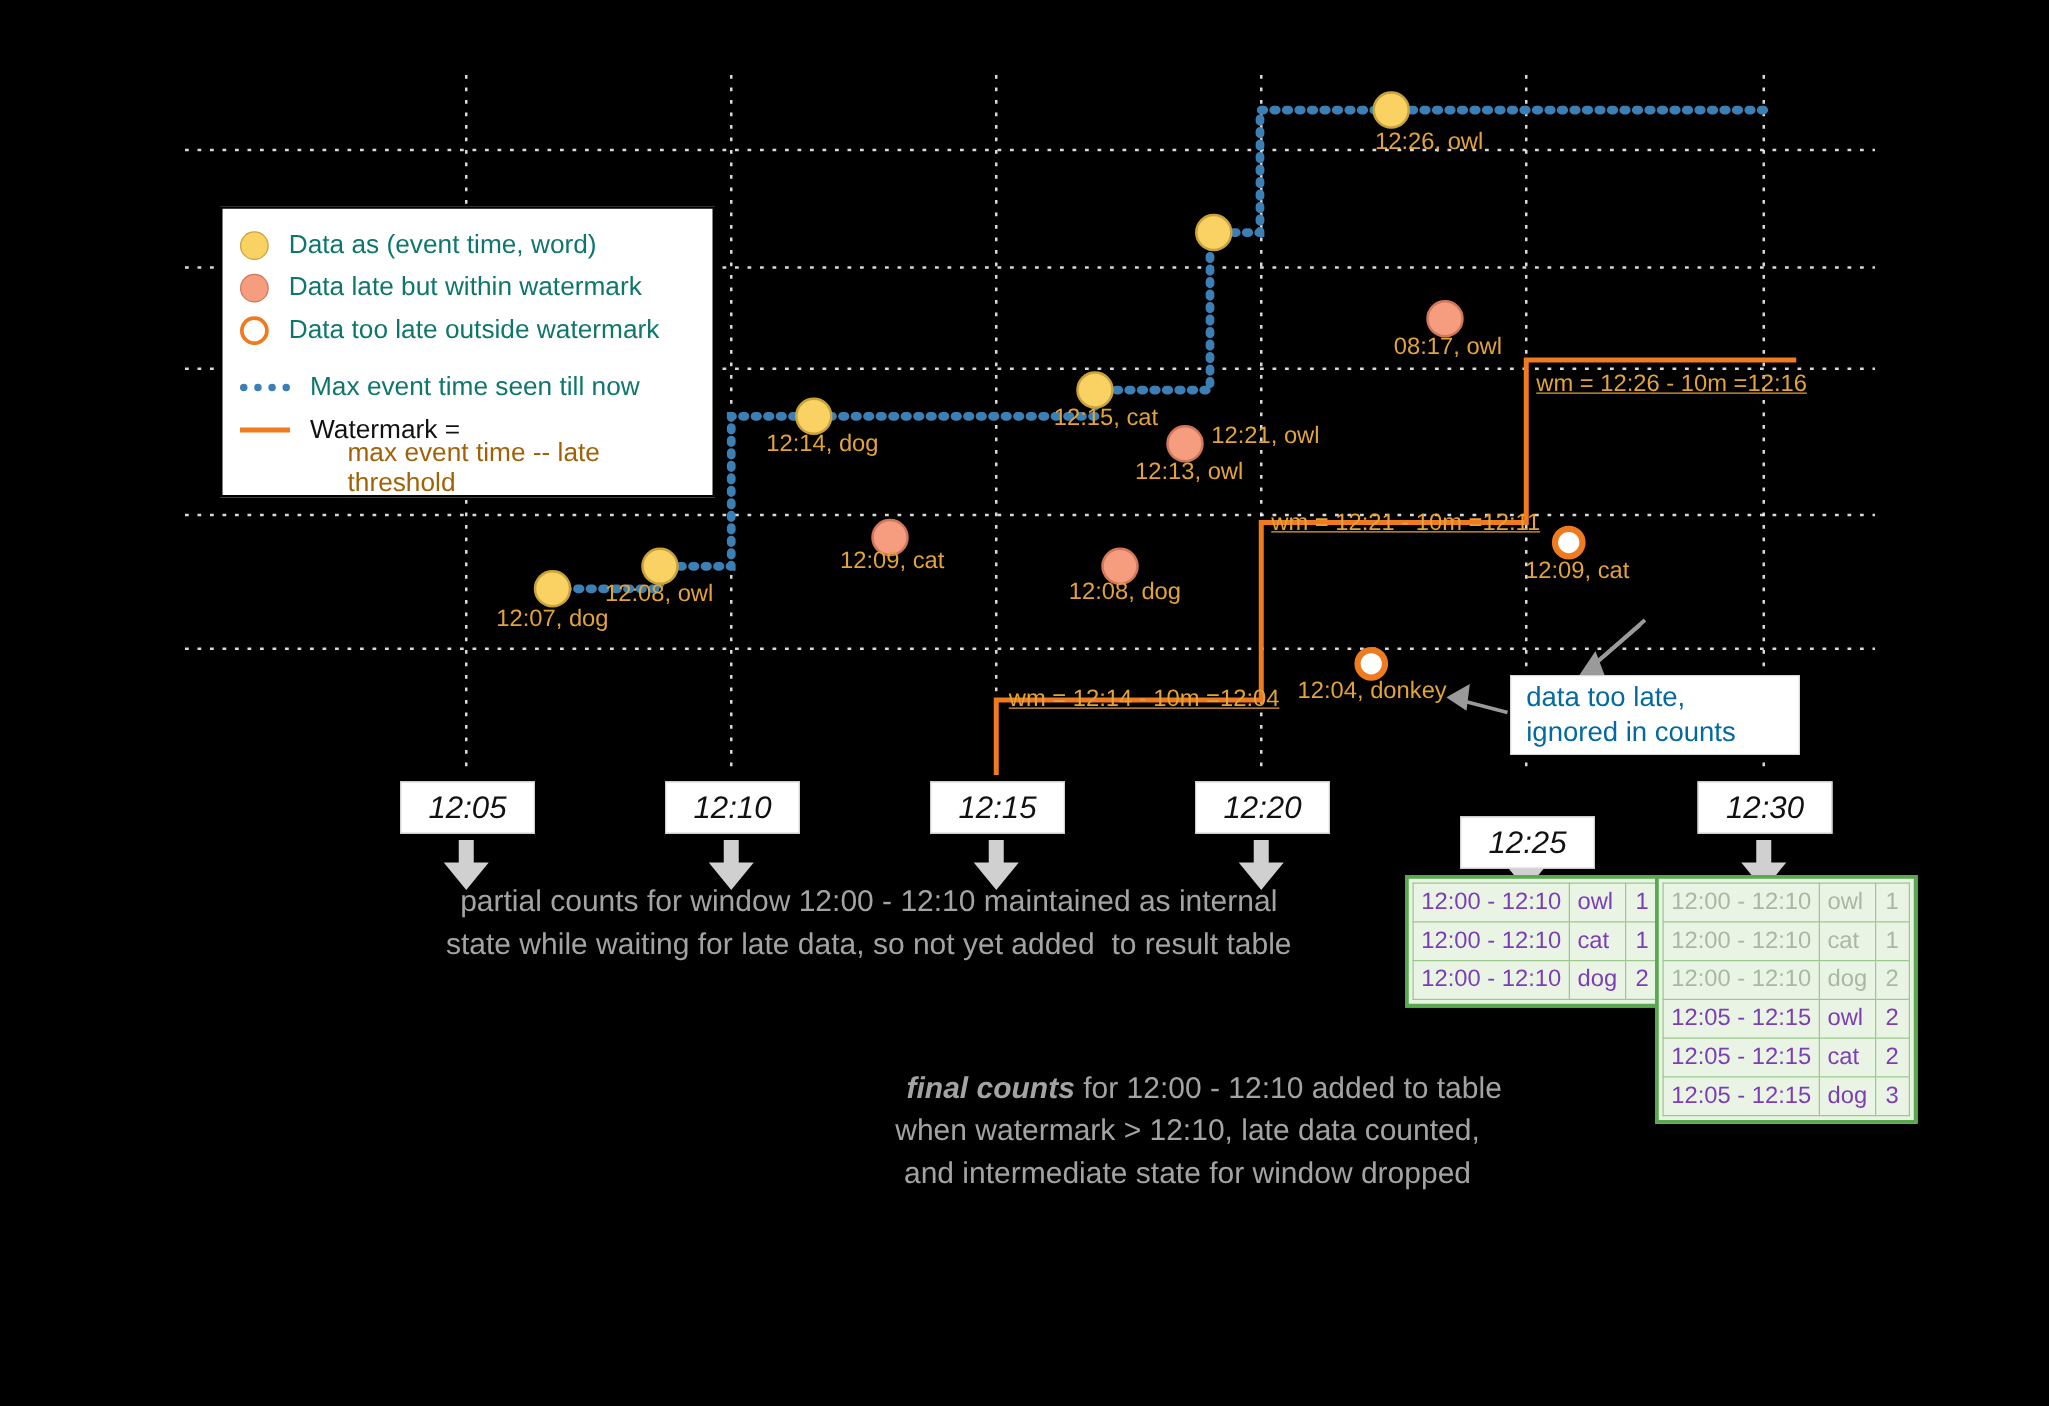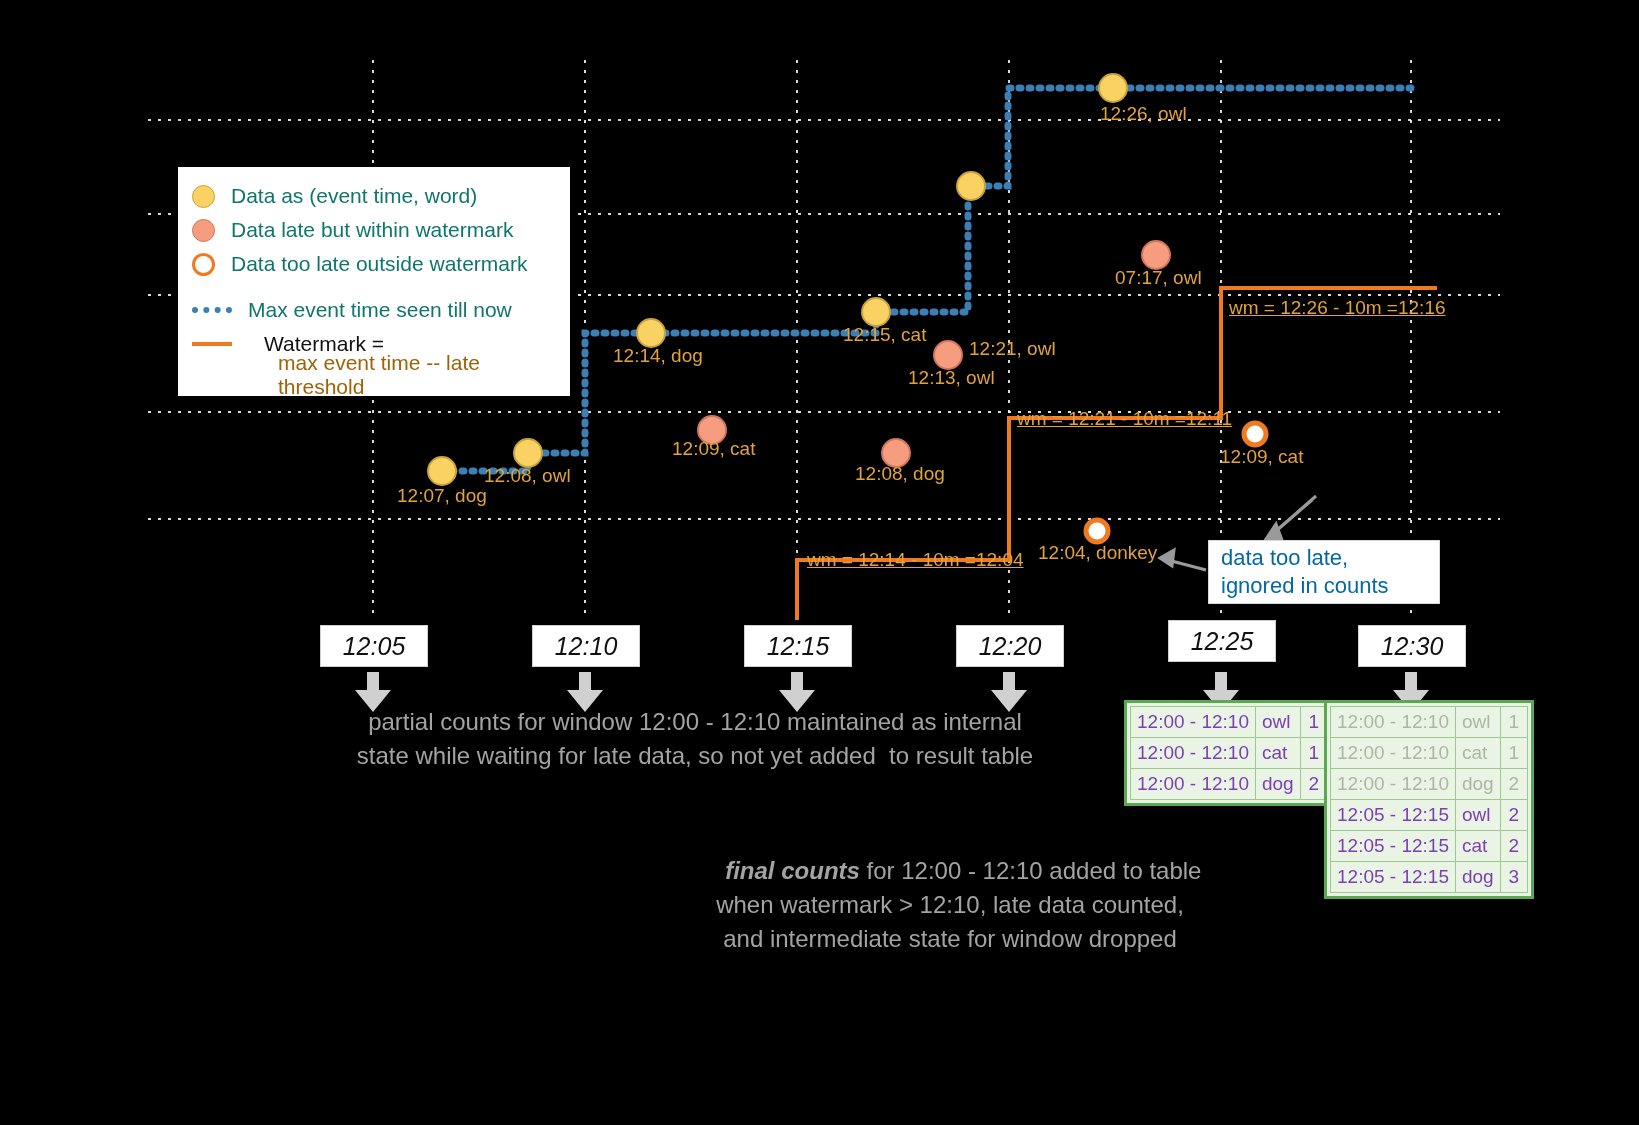--- a/index.html
+++ b/index.html
@@ -17,21 +17,21 @@
           padding:12px 14px 0 14px;}
   .legend .row{display:flex;align-items:center;height:34px;}
   .legend .row .txt{font-size:21px;color:#0f766e;margin-left:16px;white-space:nowrap;}
   .dot{width:23px;height:23px;border-radius:50%;box-sizing:border-box;flex:none;}
   .dot.yellow{background:#f9d263;border:1px solid #c9a33a;}
   .dot.salmon{background:#f79d7f;border:1px solid #d0765a;}
   .dot.hollow{background:#fff;border:3px solid #ef7a1f;}
   .swatch{width:40px;height:0;flex:none;}
   .swatch.dotted{border-top:6px dotted #3b7fb5;}
   .swatch.solid{border-top:4px solid #ef7a1f;}
-  .legend .wm2{font-size:21px;color:#111;margin-left:32px;}
+  .legend .wm2{font-size:21px;color:#111;margin-left:16px;}
   .legend .wm3{font-size:21px;color:#a16207;margin-left:86px;}
 
   
   .pill{position:absolute;background:#fff;border:1px solid #cfcfcf;
         width:106px;height:40px;display:flex;align-items:center;justify-content:center;
         font-size:25px;color:#111;font-style:italic;}
 
   
   .wmlabel{position:absolute;color:#e2a33a;font-size:19px;white-space:nowrap;text-decoration:underline;}
 
@@ -142,33 +142,33 @@
 
   <div class="dlabel" style="left:397px;top:485px">12:07, dog</div>
   <div class="dlabel" style="left:484px;top:465px">12:08, owl</div>
   <div class="dlabel" style="left:613px;top:345px">12:14, dog</div>
   <div class="dlabel" style="left:843px;top:324px">12:15, cat</div>
   <div class="dlabel" style="left:969px;top:338px">12:21, owl</div>
   <div class="dlabel" style="left:1100px;top:103px">12:26, owl</div>
   <div class="dlabel" style="left:672px;top:438px">12:09, cat</div>
   <div class="dlabel" style="left:855px;top:463px">12:08, dog</div>
   <div class="dlabel" style="left:908px;top:367px">12:13, owl</div>
-  <div class="dlabel" style="left:1115px;top:267px">07:17, owl</div>
+  <div class="dlabel" style="left:1115px;top:267px">08:17, owl</div>
   <div class="dlabel" style="left:1038px;top:542px">12:04, donkey</div>
   <div class="dlabel" style="left:1220px;top:446px">12:09, cat</div>
 
   <div class="wmlabel" style="left:807px;top:549px">wm = 12:14 - 10m =12:04</div>
   <div class="wmlabel" style="left:1017px;top:408px">wm = 12:21 - 10m =12:11</div>
   <div class="wmlabel" style="left:1229px;top:297px">wm = 12:26 - 10m =12:16</div>
 
   <div class="pill" style="left:320px;top:625px">12:05</div>
   <div class="pill" style="left:532px;top:625px">12:10</div>
   <div class="pill" style="left:744px;top:625px">12:15</div>
   <div class="pill" style="left:956px;top:625px">12:20</div>
-  <div class="pill" style="left:1168px;top:620px">12:25</div>
+  <div class="pill" style="left:1168px;top:653px">12:25</div>
   <div class="pill" style="left:1358px;top:625px">12:30</div>
 
   <div class="callout">
     <div>data too late,</div>
     <div>ignored in counts</div>
   </div>
 
   <div class="red" style="left:330px;top:705px;width:730px">partial counts for window 12:00 - 12:10 maintained as internal
 state while waiting for late data, so not yet added  to result table</div>
 

